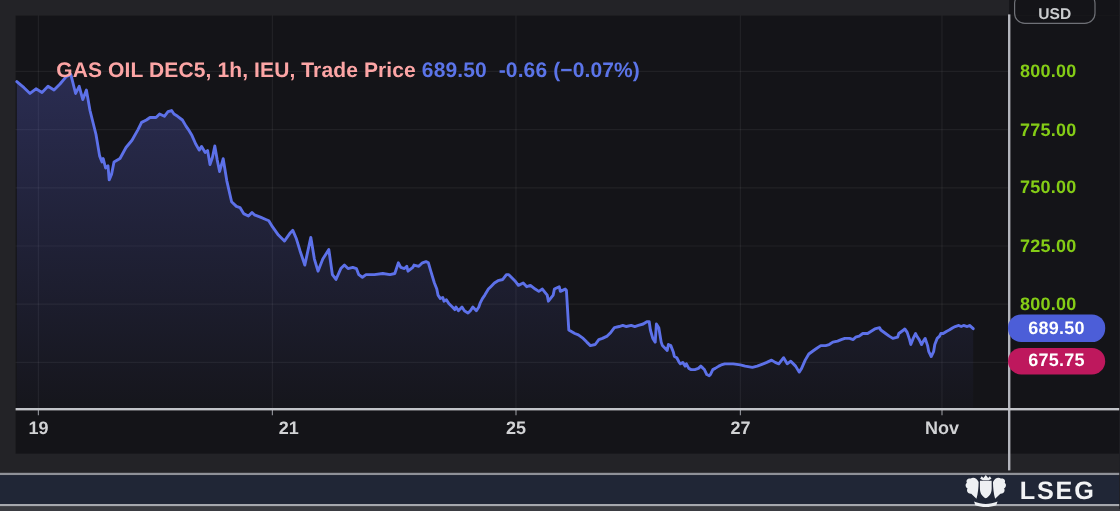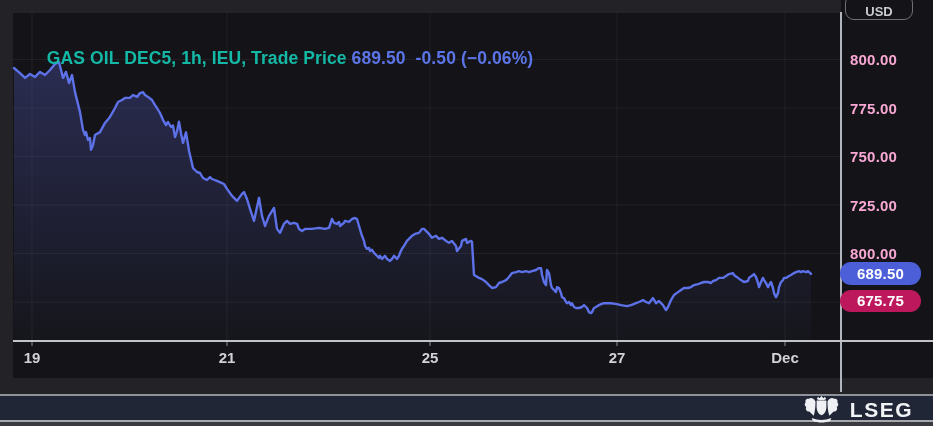--- a/index.html
+++ b/index.html
@@ -11,25 +11,25 @@
   }
   .chart-panel{position:absolute;left:13px;top:13px;width:920px;height:365px;background:#141418;}
   .axis-top-col{position:absolute;left:841px;top:0;width:92px;height:13px;background:#141418;}
   #chart-svg{position:absolute;left:0;top:0;width:933px;height:426px;display:block;}
   .v-sep{position:absolute;left:840px;top:12px;width:2px;height:380px;background:#b3b5bc;}
   .h-sep{position:absolute;left:13px;top:340px;width:920px;height:2px;background:#c2c4c9;}
   .title{
     position:absolute;left:27px;top:27px;font-size:17.5px;font-weight:700;
     letter-spacing:0.1px;white-space:pre;z-index:5;
   }
-  .title .sym{color:#14b8a6;}
+  .title .sym{color:#fca5a5;}
   .title .chg{color:#5b74e8;}
   .price-tick{
     position:absolute;left:850px;width:80px;height:17px;line-height:17px;
-    color:#f9a8d4;font-size:15px;font-weight:700;letter-spacing:0.2px;z-index:4;
+    color:#84cc16;font-size:15px;font-weight:700;letter-spacing:0.2px;z-index:4;
   }
   .time-tick{
     position:absolute;top:349px;width:44px;height:17px;line-height:17px;text-align:center;
     color:#d1d2d4;font-size:15px;font-weight:700;z-index:4;
   }
   .badge{
     position:absolute;left:840px;width:81px;text-align:center;color:#ffffff;
     font-size:15px;font-weight:700;border-radius:11px;z-index:6;letter-spacing:0.2px;
   }
   .badge.last{top:262px;height:23px;line-height:23px;background:#4c5ed8;}
@@ -83,36 +83,36 @@
       <line x1="785" y1="13" x2="785" y2="341" stroke="rgba(255,255,255,0.06)" stroke-width="1"></line>
       <line x1="785" y1="341" x2="785" y2="346" stroke="#8a8c92" stroke-width="1"></line>
       <path d="M14 68.0 L20 73.1 L25 77.9 L30 74.0 L35 77.0 L40 71.9 L45 75.0 L50 70.0 L55 64.0 L59 62.0 L63 77.9 L66 71.9 L69 83.0 L72 75.0 L75 92.1 L80 112.1 L83 129.9 L85 135.0 L86 132.1 L88 140.0 L90 138.1 L91 149.9 L93 145.1 L95 135.0 L100 132.1 L105 122.9 L110 116.9 L115 108.0 L118 102.0 L122 100.0 L125 97.9 L130 97.9 L133 95.0 L137 96.9 L140 93.1 L143 92.1 L145 95.0 L148 96.9 L152 100.0 L155 105.1 L157 108.0 L160 113.0 L163 119.8 L166 125.1 L168 122.0 L171 127.0 L173 125.5 L175 137.1 L177 131.3 L179 121.6 L181 133.2 L183 142.9 L186 132.3 L189 150.7 L193 168.1 L197 172.0 L200 173.0 L203 178.0 L207 180.0 L210 177.1 L212 179.0 L217 180.9 L222 183.1 L224 184.0 L227 188.9 L232 195.9 L237 200.9 L242 193.9 L244 192.0 L247 199.0 L250 208.9 L254 220.9 L259 197.8 L262 215.9 L265 226.0 L269 215.9 L274 207.9 L277 228.9 L280 232.9 L284 223.8 L287 220.9 L290 223.8 L294 222.8 L297 223.8 L299 228.9 L302 231.0 L305 228.9 L312 228.9 L319 227.9 L325 228.9 L329 227.9 L332 219.0 L334 222.8 L337 223.8 L339 221.9 L340 226.0 L344 222.8 L345 220.9 L349 221.9 L352 219.0 L355 218.0 L357 219.0 L359 226.0 L362 235.8 L364 240.9 L365 245.9 L367 248.8 L369 247.9 L370 251.0 L372 249.8 L374 252.9 L377 255.8 L379 258.0 L380 255.8 L382 258.9 L385 255.8 L387 258.9 L390 260.9 L392 258.9 L394 255.8 L397 258.9 L399 255.8 L400 252.9 L402 248.8 L404 245.9 L407 240.9 L409 238.9 L412 235.8 L415 233.9 L419 232.9 L422 228.9 L424 228.9 L429 233.9 L432 237.8 L436 235.8 L439 238.9 L442 237.8 L446 240.9 L449 242.8 L452 240.9 L456 245.9 L457 251.0 L461 245.9 L462 240.9 L466 238.9 L467 242.8 L471 240.9 L472 241.9 L474 275.0 L479 277.9 L482 279.1 L486 282.0 L489 285.1 L492 288.0 L496 287.1 L499 283.0 L502 282.0 L506 280.1 L509 277.0 L512 273.1 L516 272.1 L519 271.2 L522 272.1 L526 271.2 L529 272.1 L532 271.2 L536 270.0 L539 268.1 L541 268.1 L542 275.0 L544 282.0 L546 285.1 L547 270.0 L549 273.1 L551 285.1 L552 288.0 L554 290.0 L556 292.1 L557 287.1 L559 288.0 L561 293.1 L562 297.1 L564 298.1 L566 302.0 L567 303.2 L569 302.0 L571 305.1 L572 303.2 L574 307.0 L576 308.0 L579 308.0 L582 307.0 L584 305.1 L586 307.0 L587 308.0 L589 312.1 L591 313.1 L592 312.1 L594 308.0 L596 307.0 L599 305.1 L601 304.1 L604 303.2 L611 303.2 L617 304.1 L621 305.1 L627 306.1 L631 305.1 L636 303.2 L639 302.0 L643 300.1 L646 302.0 L649 303.2 L653 298.1 L656 303.2 L659 301.0 L663 305.1 L666 310.1 L668 307.0 L671 300.1 L674 295.0 L678 292.1 L681 290.0 L684 288.0 L688 288.0 L691 287.1 L694 285.1 L698 284.2 L701 283.0 L704 282.0 L708 282.0 L711 283.0 L713 281.0 L716 280.1 L719 277.9 L723 277.9 L726 276.0 L729 274.1 L733 273.1 L734 275.0 L738 277.9 L741 280.1 L744 282.0 L748 281.0 L749 277.9 L753 275.0 L754 274.1 L756 277.0 L758 283.0 L759 287.1 L761 282.0 L763 277.9 L764 280.1 L766 283.0 L768 287.1 L769 285.1 L771 282.0 L773 288.0 L774 293.1 L776 297.1 L778 293.1 L779 287.1 L781 282.0 L783 280.1 L784 277.9 L786 277.9 L789 276.0 L791 275.0 L794 273.1 L796 272.1 L799 271.2 L801 272.1 L803 271.2 L806 272.1 L808 271.2 L811 273.9 L811 341 L14 341 Z" fill="url(#areaGrad)" stroke="none"></path>
       <path d="M14 68.0 L20 73.1 L25 77.9 L30 74.0 L35 77.0 L40 71.9 L45 75.0 L50 70.0 L55 64.0 L59 62.0 L63 77.9 L66 71.9 L69 83.0 L72 75.0 L75 92.1 L80 112.1 L83 129.9 L85 135.0 L86 132.1 L88 140.0 L90 138.1 L91 149.9 L93 145.1 L95 135.0 L100 132.1 L105 122.9 L110 116.9 L115 108.0 L118 102.0 L122 100.0 L125 97.9 L130 97.9 L133 95.0 L137 96.9 L140 93.1 L143 92.1 L145 95.0 L148 96.9 L152 100.0 L155 105.1 L157 108.0 L160 113.0 L163 119.8 L166 125.1 L168 122.0 L171 127.0 L173 125.5 L175 137.1 L177 131.3 L179 121.6 L181 133.2 L183 142.9 L186 132.3 L189 150.7 L193 168.1 L197 172.0 L200 173.0 L203 178.0 L207 180.0 L210 177.1 L212 179.0 L217 180.9 L222 183.1 L224 184.0 L227 188.9 L232 195.9 L237 200.9 L242 193.9 L244 192.0 L247 199.0 L250 208.9 L254 220.9 L259 197.8 L262 215.9 L265 226.0 L269 215.9 L274 207.9 L277 228.9 L280 232.9 L284 223.8 L287 220.9 L290 223.8 L294 222.8 L297 223.8 L299 228.9 L302 231.0 L305 228.9 L312 228.9 L319 227.9 L325 228.9 L329 227.9 L332 219.0 L334 222.8 L337 223.8 L339 221.9 L340 226.0 L344 222.8 L345 220.9 L349 221.9 L352 219.0 L355 218.0 L357 219.0 L359 226.0 L362 235.8 L364 240.9 L365 245.9 L367 248.8 L369 247.9 L370 251.0 L372 249.8 L374 252.9 L377 255.8 L379 258.0 L380 255.8 L382 258.9 L385 255.8 L387 258.9 L390 260.9 L392 258.9 L394 255.8 L397 258.9 L399 255.8 L400 252.9 L402 248.8 L404 245.9 L407 240.9 L409 238.9 L412 235.8 L415 233.9 L419 232.9 L422 228.9 L424 228.9 L429 233.9 L432 237.8 L436 235.8 L439 238.9 L442 237.8 L446 240.9 L449 242.8 L452 240.9 L456 245.9 L457 251.0 L461 245.9 L462 240.9 L466 238.9 L467 242.8 L471 240.9 L472 241.9 L474 275.0 L479 277.9 L482 279.1 L486 282.0 L489 285.1 L492 288.0 L496 287.1 L499 283.0 L502 282.0 L506 280.1 L509 277.0 L512 273.1 L516 272.1 L519 271.2 L522 272.1 L526 271.2 L529 272.1 L532 271.2 L536 270.0 L539 268.1 L541 268.1 L542 275.0 L544 282.0 L546 285.1 L547 270.0 L549 273.1 L551 285.1 L552 288.0 L554 290.0 L556 292.1 L557 287.1 L559 288.0 L561 293.1 L562 297.1 L564 298.1 L566 302.0 L567 303.2 L569 302.0 L571 305.1 L572 303.2 L574 307.0 L576 308.0 L579 308.0 L582 307.0 L584 305.1 L586 307.0 L587 308.0 L589 312.1 L591 313.1 L592 312.1 L594 308.0 L596 307.0 L599 305.1 L601 304.1 L604 303.2 L611 303.2 L617 304.1 L621 305.1 L627 306.1 L631 305.1 L636 303.2 L639 302.0 L643 300.1 L646 302.0 L649 303.2 L653 298.1 L656 303.2 L659 301.0 L663 305.1 L666 310.1 L668 307.0 L671 300.1 L674 295.0 L678 292.1 L681 290.0 L684 288.0 L688 288.0 L691 287.1 L694 285.1 L698 284.2 L701 283.0 L704 282.0 L708 282.0 L711 283.0 L713 281.0 L716 280.1 L719 277.9 L723 277.9 L726 276.0 L729 274.1 L733 273.1 L734 275.0 L738 277.9 L741 280.1 L744 282.0 L748 281.0 L749 277.9 L753 275.0 L754 274.1 L756 277.0 L758 283.0 L759 287.1 L761 282.0 L763 277.9 L764 280.1 L766 283.0 L768 287.1 L769 285.1 L771 282.0 L773 288.0 L774 293.1 L776 297.1 L778 293.1 L779 287.1 L781 282.0 L783 280.1 L784 277.9 L786 277.9 L789 276.0 L791 275.0 L794 273.1 L796 272.1 L799 271.2 L801 272.1 L803 271.2 L806 272.1 L808 271.2 L811 273.9 " fill="none" stroke="#5d71e9" stroke-width="2.4" stroke-linejoin="round" stroke-linecap="round"></path>
     </svg>
 
   <div class="v-sep"></div>
   <div class="h-sep"></div>
 
   <div class="title">
-    <span class="sym">GAS OIL DEC5, 1h, IEU, Trade Price</span><span> </span><span class="chg">689.50  -0.50 (−0.06%)</span>
+    <span class="sym">GAS OIL DEC5, 1h, IEU, Trade Price</span><span> </span><span class="chg">689.50  -0.66 (−0.07%)</span>
   </div>
 
   <div id="price-axis-labels">
       <div class="price-tick" style="top: 51px;">800.00</div>
       <div class="price-tick" style="top: 99.5px;">775.00</div>
       <div class="price-tick" style="top: 148px;">750.00</div>
       <div class="price-tick" style="top: 196.5px;">725.00</div>
       <div class="price-tick" style="top: 245px;">800.00</div>
     </div>
   <div id="time-axis-labels">
       <div class="time-tick" style="left: 10px;">19</div>
-      <div class="time-tick" style="left: 205px;">21</div>
+      <div class="time-tick" style="left: 205px; text-align: right;">21</div>
       <div class="time-tick" style="left: 408px;">25</div>
       <div class="time-tick" style="left: 595px;">27</div>
-      <div class="time-tick" style="left: 763px;">Dec</div>
+      <div class="time-tick" style="left: 763px;">Nov</div>
     </div>
 
   <div class="usd-chip">
     <span>USD</span>
   </div>
 
   <div class="badge last" style="top: 262.37px;">689.50</div>
   <div class="badge prev" style="top: 289.545px;">675.75</div>
 
   <div class="footer-border-top"></div>

